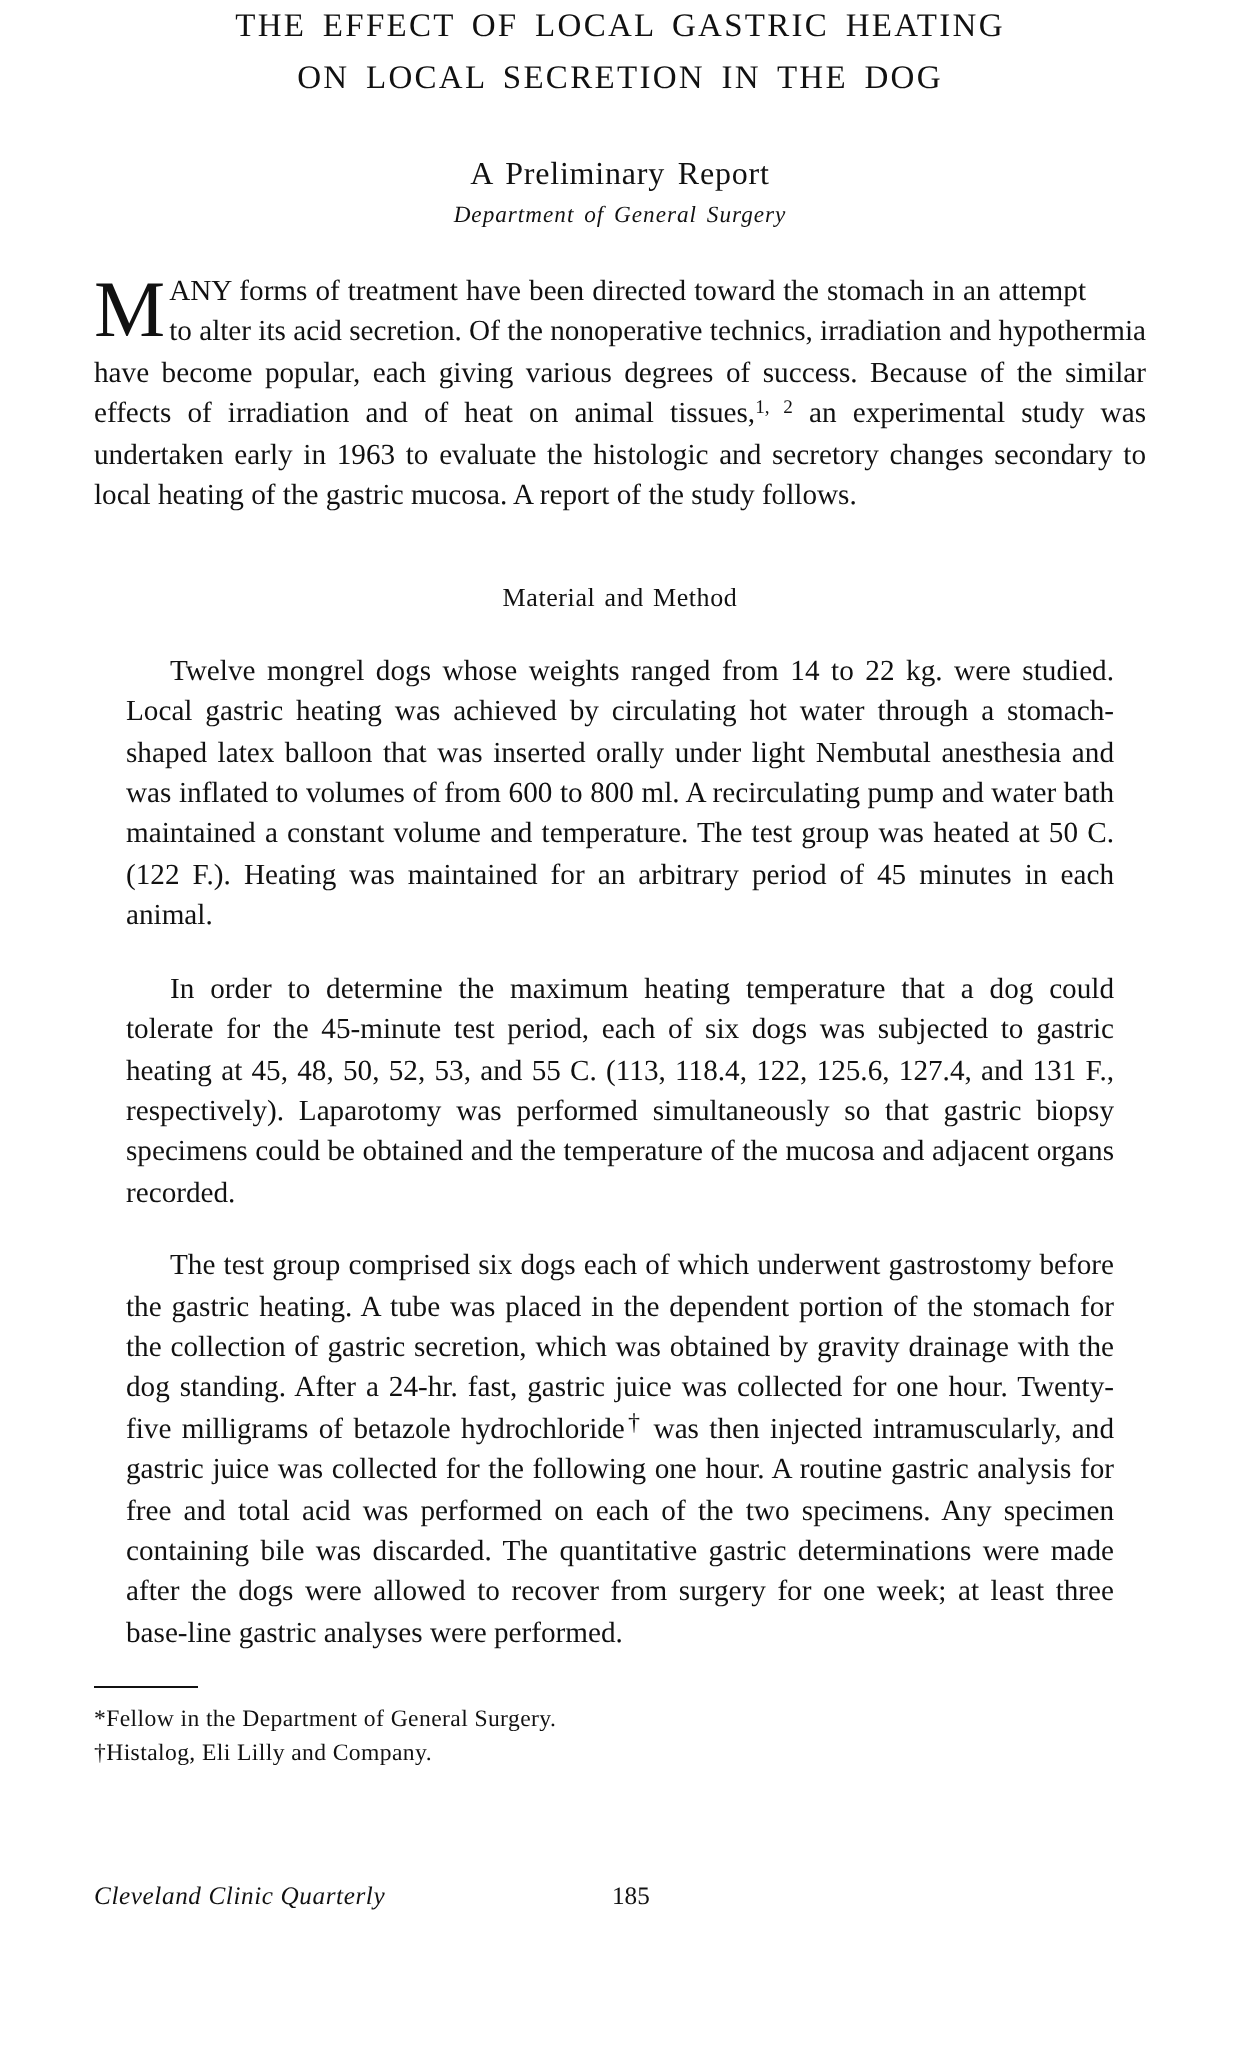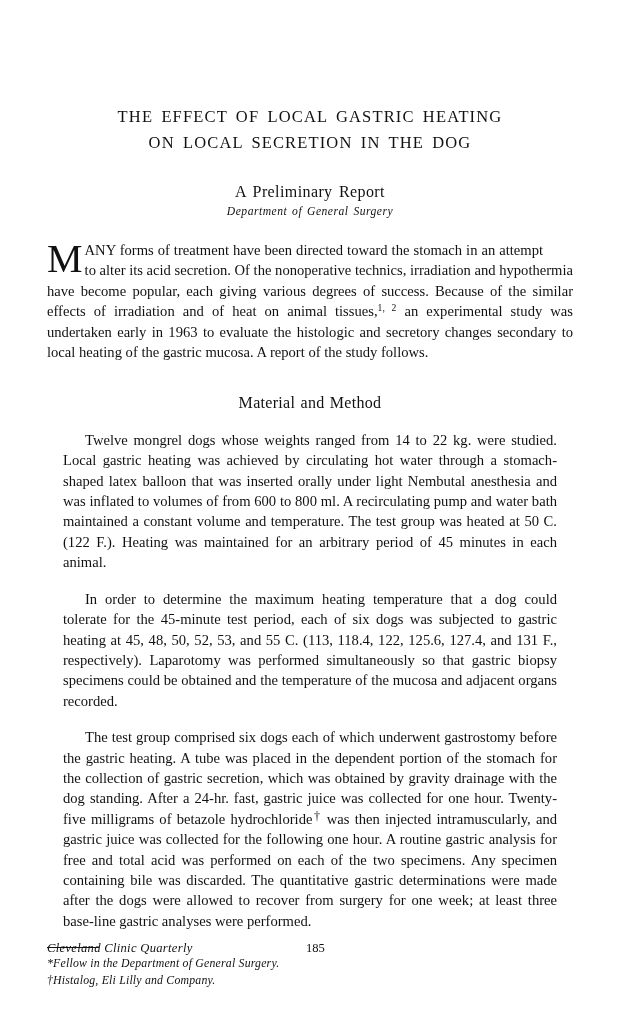--- a/index.html
+++ b/index.html
@@ -18,21 +18,20 @@
   }
   .content {
     position: absolute;
     left: 47px;
     top: 0;
     width: 526px;
   }
 
   
   .title-block {
-    padding-top: 104px;
     text-align: center;
   }
   .title-line {
     font-size: 16.5px;
     letter-spacing: 1.15px;
     line-height: 26px;
     word-spacing: 3px;
     white-space: nowrap;
   }
   .subtitle {
@@ -81,21 +80,21 @@
     margin-top: 2px;
     font-family: "Liberation Serif", "DejaVu Serif", serif;
   }
   .lead-indent {
     display: inline-block;
     width: 30px;
   }
 
   .section-heading {
     text-align: center;
-    font-size: 16px;
+    font-size: 13px;
     margin-top: 31px;
     margin-bottom: 14px;
     letter-spacing: 0.3px;
     word-spacing: 1px;
   }
 
   sup.ref {
     font-size: 9.6px;
     vertical-align: 0.48em;
     line-height: 0;
@@ -112,21 +111,20 @@
   }
   .footnote-rule {
     width: 52px;
     height: 1px;
     background: #111111;
     border: 0;
     margin: 0 0 7px 0;
   }
   .footnote {
     font-size: 11.8px;
-    font-style: italic;
     line-height: 16.5px;
     letter-spacing: 0.2px;
   }
 
   
   .footer {
     position: absolute;
     left: 47px;
     top: 941px;
     width: 526px;

